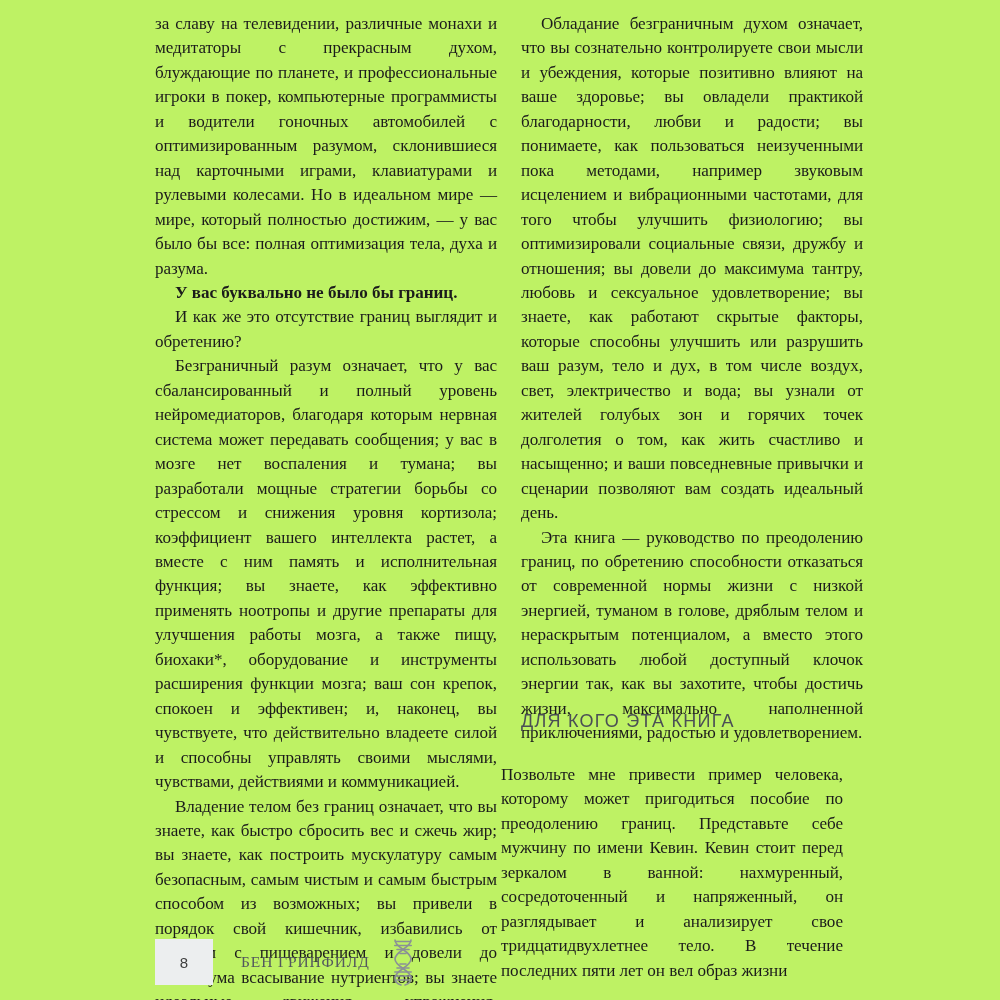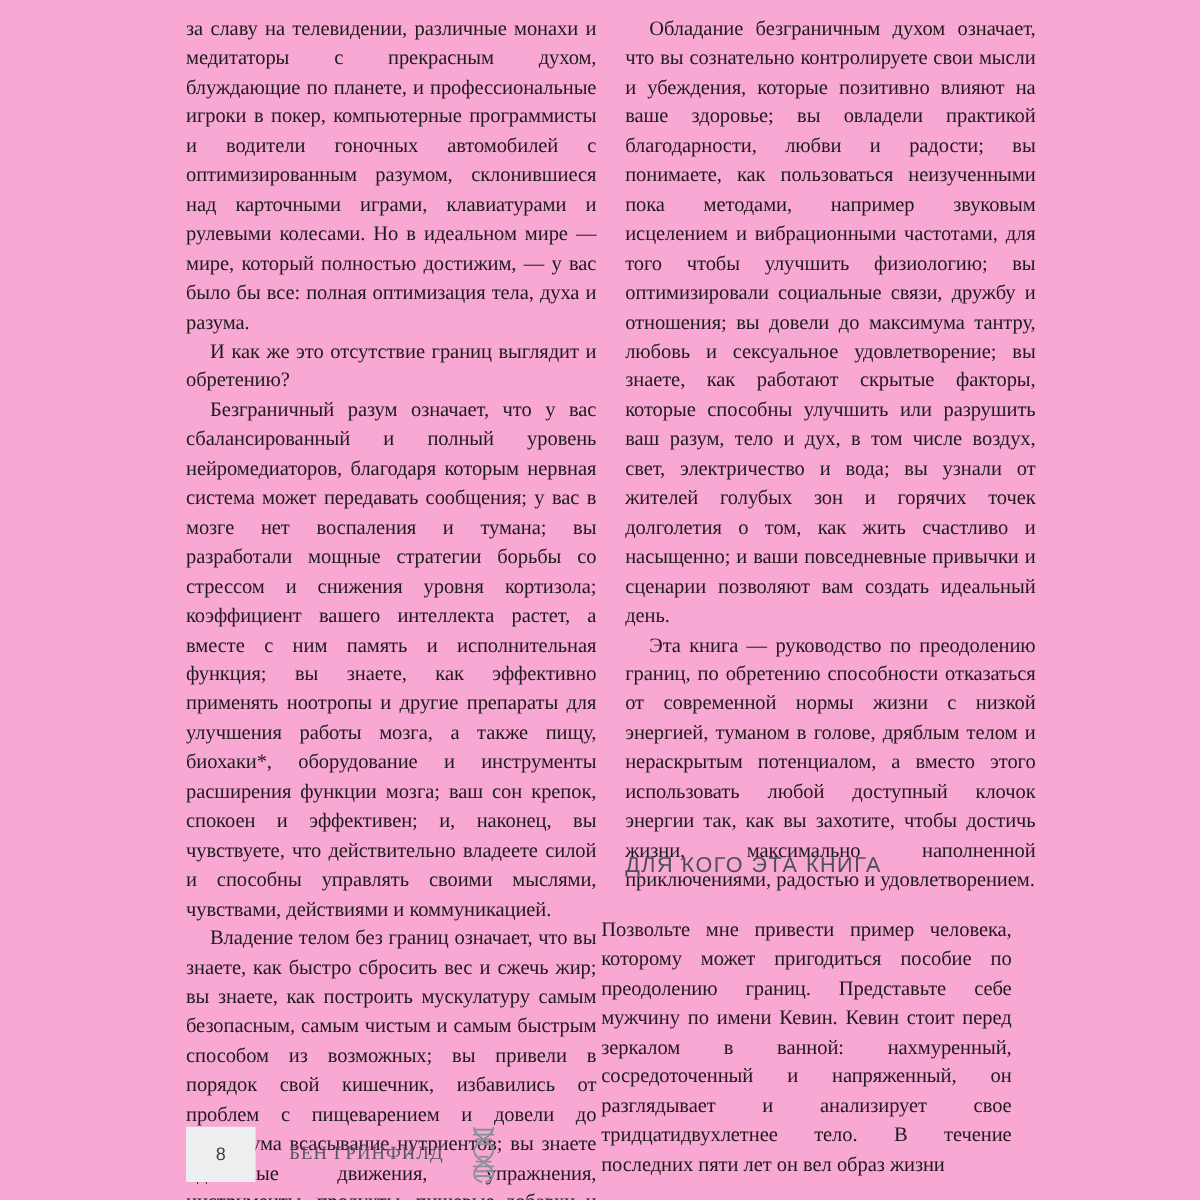--- a/index.html
+++ b/index.html
@@ -12,21 +12,21 @@
     height: 1000px;
     overflow: hidden;
     font-family: "Liberation Serif", "DejaVu Serif", serif;
     color: #1b1b1b;
   }
 
   .page {
     position: relative;
     width: 1000px;
     height: 1000px;
-    background: #f9a8d4;
+    background: #bef264;
   }
 
   
   .columns {
     position: absolute;
     left: 155px;
     top: 12px;
     width: 708px;       
     height: 900px;
   }
@@ -130,20 +130,21 @@
 </style>
 </head>
 <body>
 
 <div class="page">
 
   <div class="columns">
 
     <div class="col col-left">
       <p>за славу на телевидении, различные монахи и медитаторы с прекрасным духом, блуждающие по планете, и профессиональные игроки в покер, компьютерные программисты и водители гоночных автомобилей с оптимизированным разумом, склонившиеся над карточными играми, клавиатурами и рулевыми колесами. Но в идеальном мире — мире, который полностью достижим, — у вас было бы все: полная оптимизация тела, духа и разума.</p>
+      <p class="bold">У вас буквально не было бы границ.</p>
       <p class="indent">И как же это отсутствие границ выглядит и обретению?</p>
       <p class="indent">Безграничный разум означает, что у вас сбалансированный и полный уровень нейромедиаторов, благодаря которым нервная система может передавать сообщения; у вас в мозге нет воспаления и тумана; вы разработали мощные стратегии борьбы со стрессом и снижения уровня кортизола; коэффициент вашего интеллекта растет, а вместе с ним память и исполнительная функция; вы знаете, как эффективно применять ноотропы и другие препараты для улучшения работы мозга, а также пищу, биохаки*, оборудование и инструменты расширения функции мозга; ваш сон крепок, спокоен и эффективен; и, наконец, вы чувствуете, что действительно владеете силой и способны управлять своими мыслями, чувствами, действиями и коммуникацией.</p>
       <p class="indent">Владение телом без границ означает, что вы знаете, как быстро сбросить вес и сжечь жир; вы знаете, как построить мускулатуру самым безопасным, самым чистым и самым быстрым способом из возможных; вы привели в порядок свой кишечник, избавились от проблем с пищеварением и довели до максимума всасывание нутриентов; вы знаете идеальные движения, упражнения, инструменты, продукты, пищевые добавки и комплексы тренировок для силы, скорости, равновесия, мобильности и выносливости; вы взломали</p>
     </div>
 
     <div class="col col-right">
       <p class="indent">Обладание безграничным духом означает, что вы сознательно контролируете свои мысли и убеждения, которые позитивно влияют на ваше здоровье; вы овладели практикой благодарности, любви и радости; вы понимаете, как пользоваться неизученными пока методами, например звуковым исцелением и вибрационными частотами, для того чтобы улучшить физиологию; вы оптимизировали социальные связи, дружбу и отношения; вы довели до максимума тантру, любовь и сексуальное удовлетворение; вы знаете, как работают скрытые факторы, которые способны улучшить или разрушить ваш разум, тело и дух, в том числе воздух, свет, электричество и вода; вы узнали от жителей голубых зон и горячих точек долголетия о том, как жить счастливо и насыщенно; и ваши повседневные привычки и сценарии позволяют вам создать идеальный день.</p>
       <p class="indent">Эта книга — руководство по преодолению границ, по обретению способности отказаться от современной нормы жизни с низкой энергией, туманом в голове, дряблым телом и нераскрытым потенциалом, а вместо этого использовать любой доступный клочок энергии так, как вы захотите, чтобы достичь жизни, максимально наполненной приключениями, радостью и удовлетворением.</p>
     </div>
 

